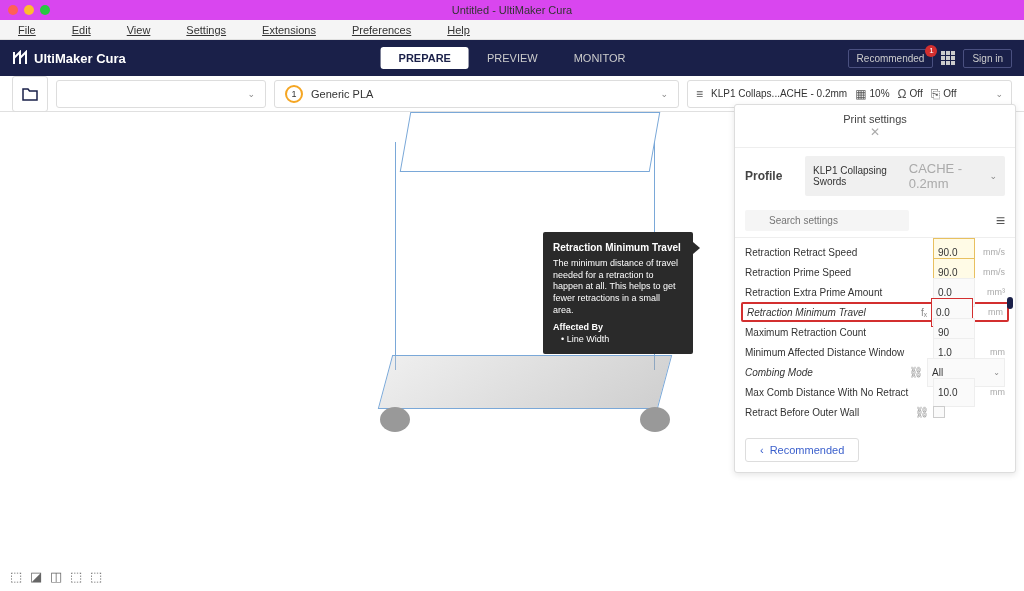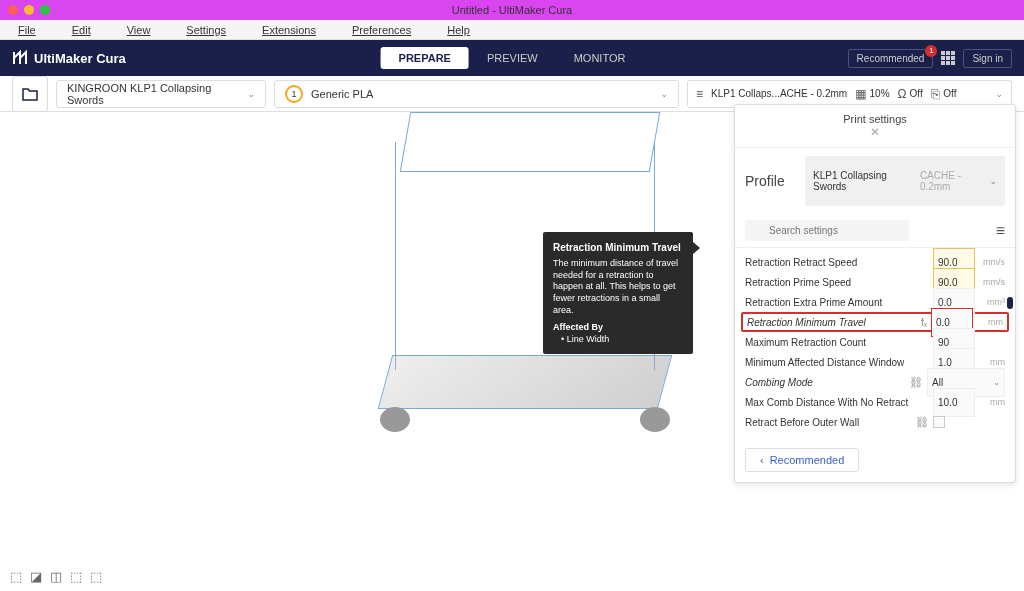--- a/index.html
+++ b/index.html
@@ -53,24 +53,24 @@
 .tooltip-title { font-weight: 600; font-size: 10px; margin-bottom: 5px; }
 .tooltip-body { line-height: 1.3; margin-bottom: 6px; }
 .tooltip-affected-title { font-weight: 600; margin-top: 4px; margin-bottom: 2px; }
 .tooltip-affected-item { padding-left: 8px; }
 .tooltip-arrow { position: absolute; right: -7px; top: 10px; width: 0; height: 0; border-top: 6px solid transparent; border-bottom: 6px solid transparent; border-left: 7px solid #2a2a2a; }
 
 .settings-panel { position: absolute; right: 8px; top: 104px; width: 282px; background: #fff; border: 1px solid #ddd; border-radius: 3px; z-index: 40; box-shadow: 0 2px 6px rgba(0,0,0,0.1); }
 .sp-header { display: flex; justify-content: space-between; align-items: center; padding: 8px 10px; border-bottom: 1px solid #eee; font-size: 11px; color: #444; flex-direction: column; }
 .sp-close { color: #aaa; cursor: pointer; font-size: 12px; }
 .sp-profile { display: flex; align-items: center; padding: 8px 10px; gap: 10px; }
-.sp-profile-label { font-size: 14px; color: #444; width: 50px; }
-.sp-profile-dropdown { flex: 1; background: #f0f0f0; border-radius: 2px; padding: 14px 8px; font-size: 10px; display: flex; align-items: center; cursor: pointer; }
+.sp-profile-label { font-size: 12px; color: #444; width: 50px; font-weight: bold; }
+.sp-profile-dropdown { flex: 1; background: #f0f0f0; border-radius: 2px; padding: 5px 8px; font-size: 10px; display: flex; align-items: center; cursor: pointer; }
 .sp-profile-name { color: #333; }
-.sp-profile-detail { color: #aaa; margin-left: 4px; font-size: 10px; }
+.sp-profile-detail { color: #aaa; margin-left: 4px; font-size: 13px; }
 .sp-profile-chevron { margin-left: auto; color: #888; font-size: 9px; }
 .sp-search { display: flex; align-items: center; padding: 6px 10px; gap: 8px; border-bottom: 1px solid #eee; }
 .sp-search-input { flex: 1; border: none; background: #f5f5f5; padding: 5px 8px 5px 24px; font-size: 10px; color: #888; border-radius: 2px; position: relative; }
 .sp-search-wrap { position: relative; flex: 1; }
 .sp-search-icon { position: absolute; left: 6px; top: 50%; transform: translateY(-50%); color: #888; font-size: 11px; }
 .sp-menu-icon { font-size: 16px; color: #555; cursor: pointer; }
 .sp-body { padding: 4px 0 8px 0; }
 .sp-row { display: flex; align-items: center; padding: 2px 10px; font-size: 10px; color: #333; height: 20px; }
 .sp-label { flex: 1; }
 .sp-label.italic { font-style: italic; }
@@ -146,21 +146,20 @@
   </div>
 </div>
 
 <div class="configbar">
   <div class="folder-btn">
     <svg width="16" height="14" viewBox="0 0 16 14">
         <path d="M1 2 h5 l1.5 2 H15 v9 H1 z" fill="none" stroke="#1a2049" stroke-width="1.5"></path>
       </svg>
   </div>
   <div class="config-dropdown printer">
-    <span>KINGROON KLP1 Collapsing Swords</span>
     <span class="chevron">⌄</span>
   </div>
   <div class="config-dropdown material">
     <div class="material-icon">
         <span>1</span>
       </div>
     <span>Generic PLA</span>
     <span class="chevron">⌄</span>
   </div>
   <div class="print-config">

